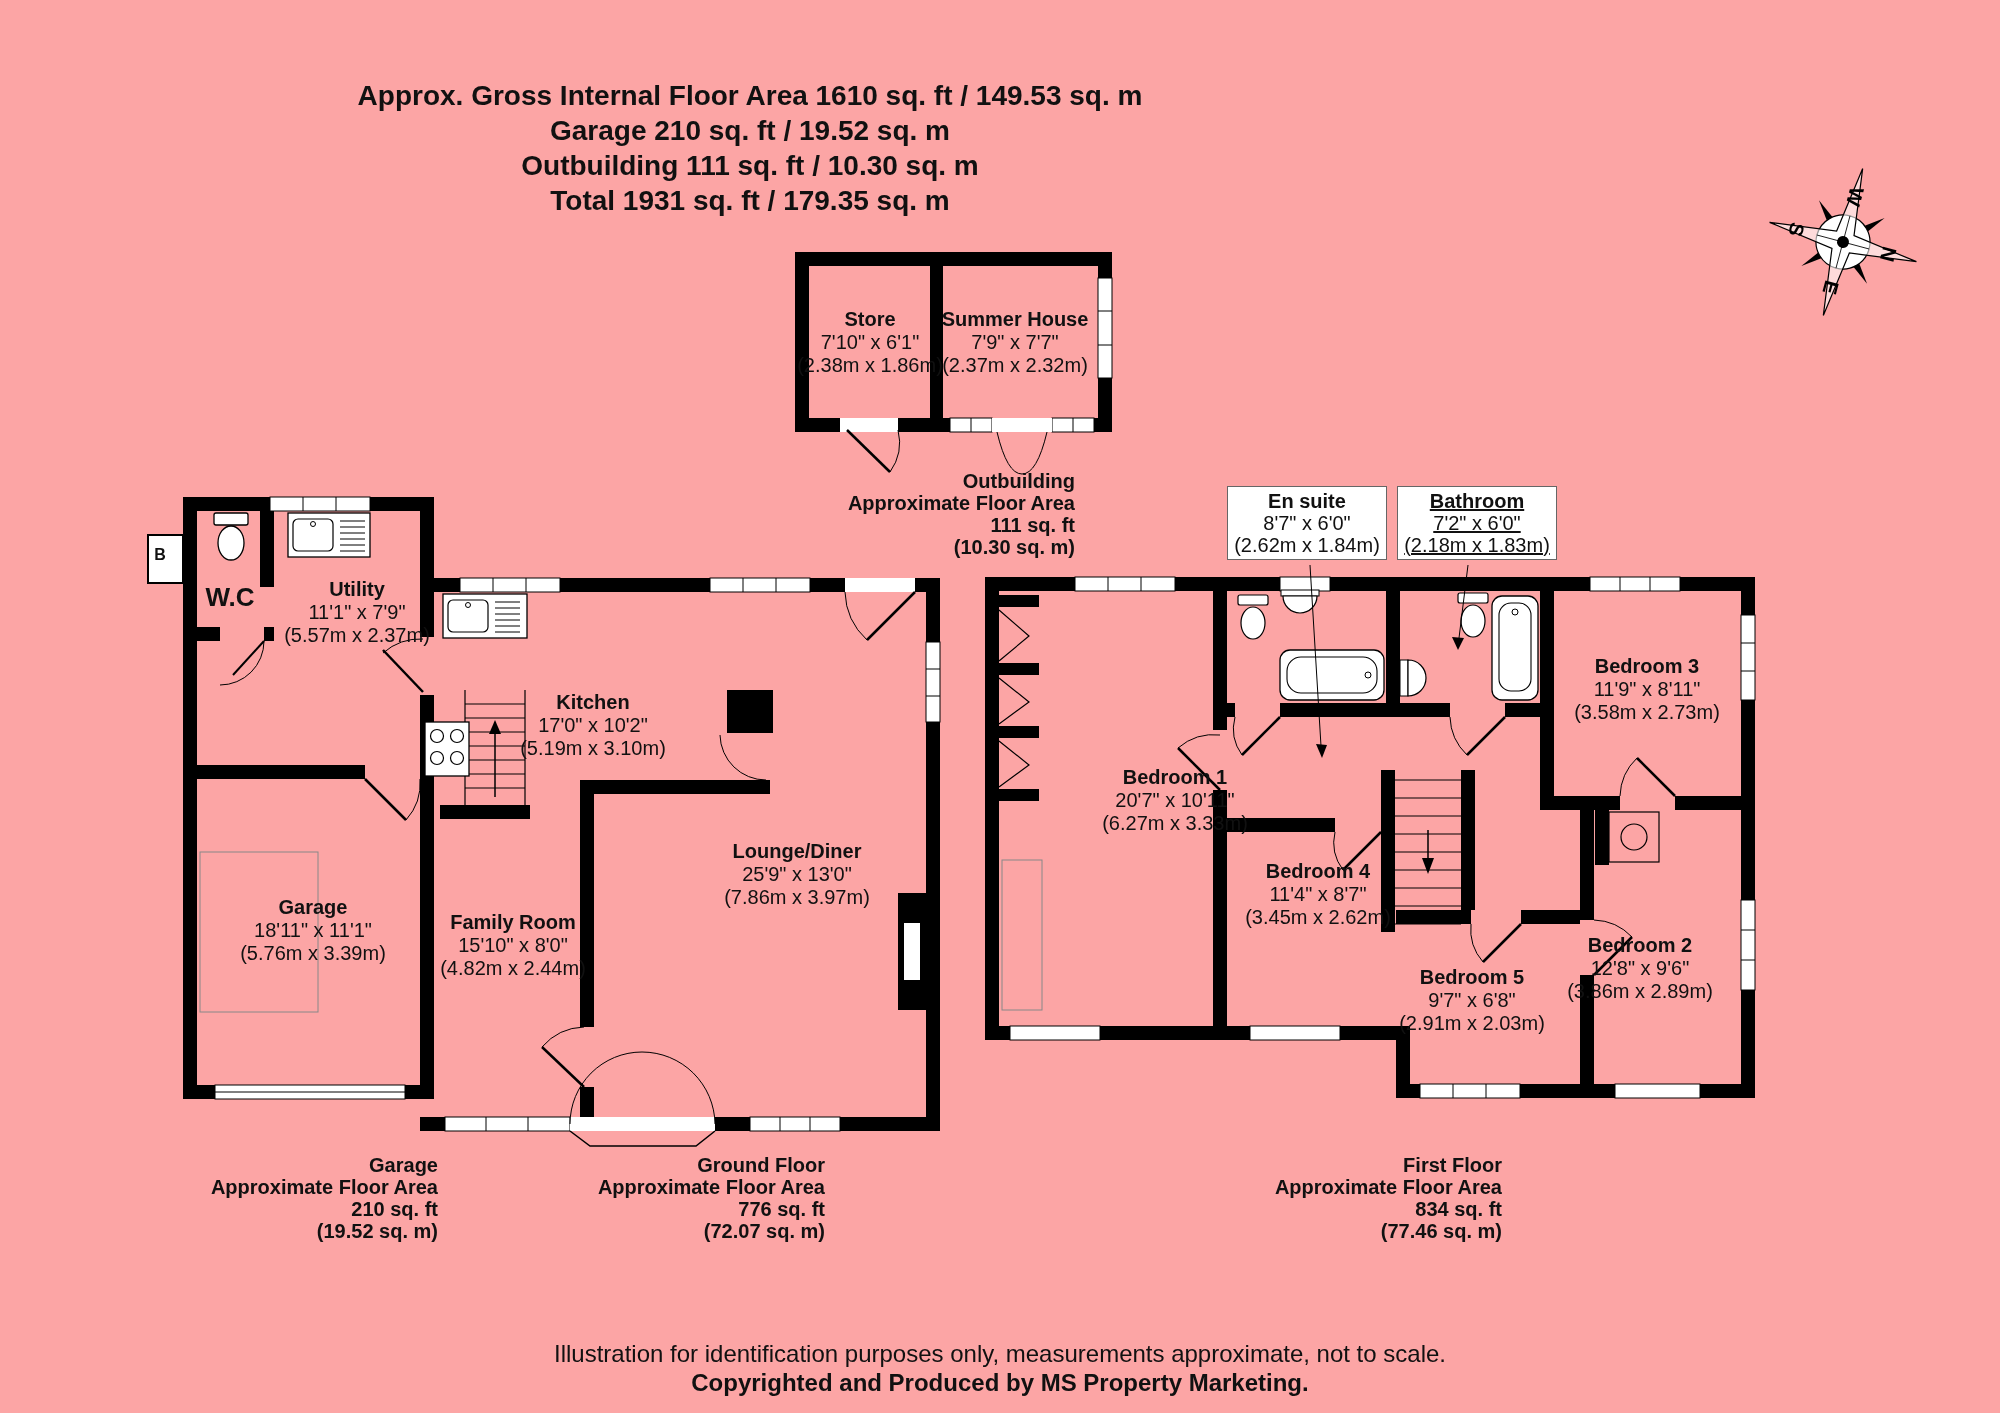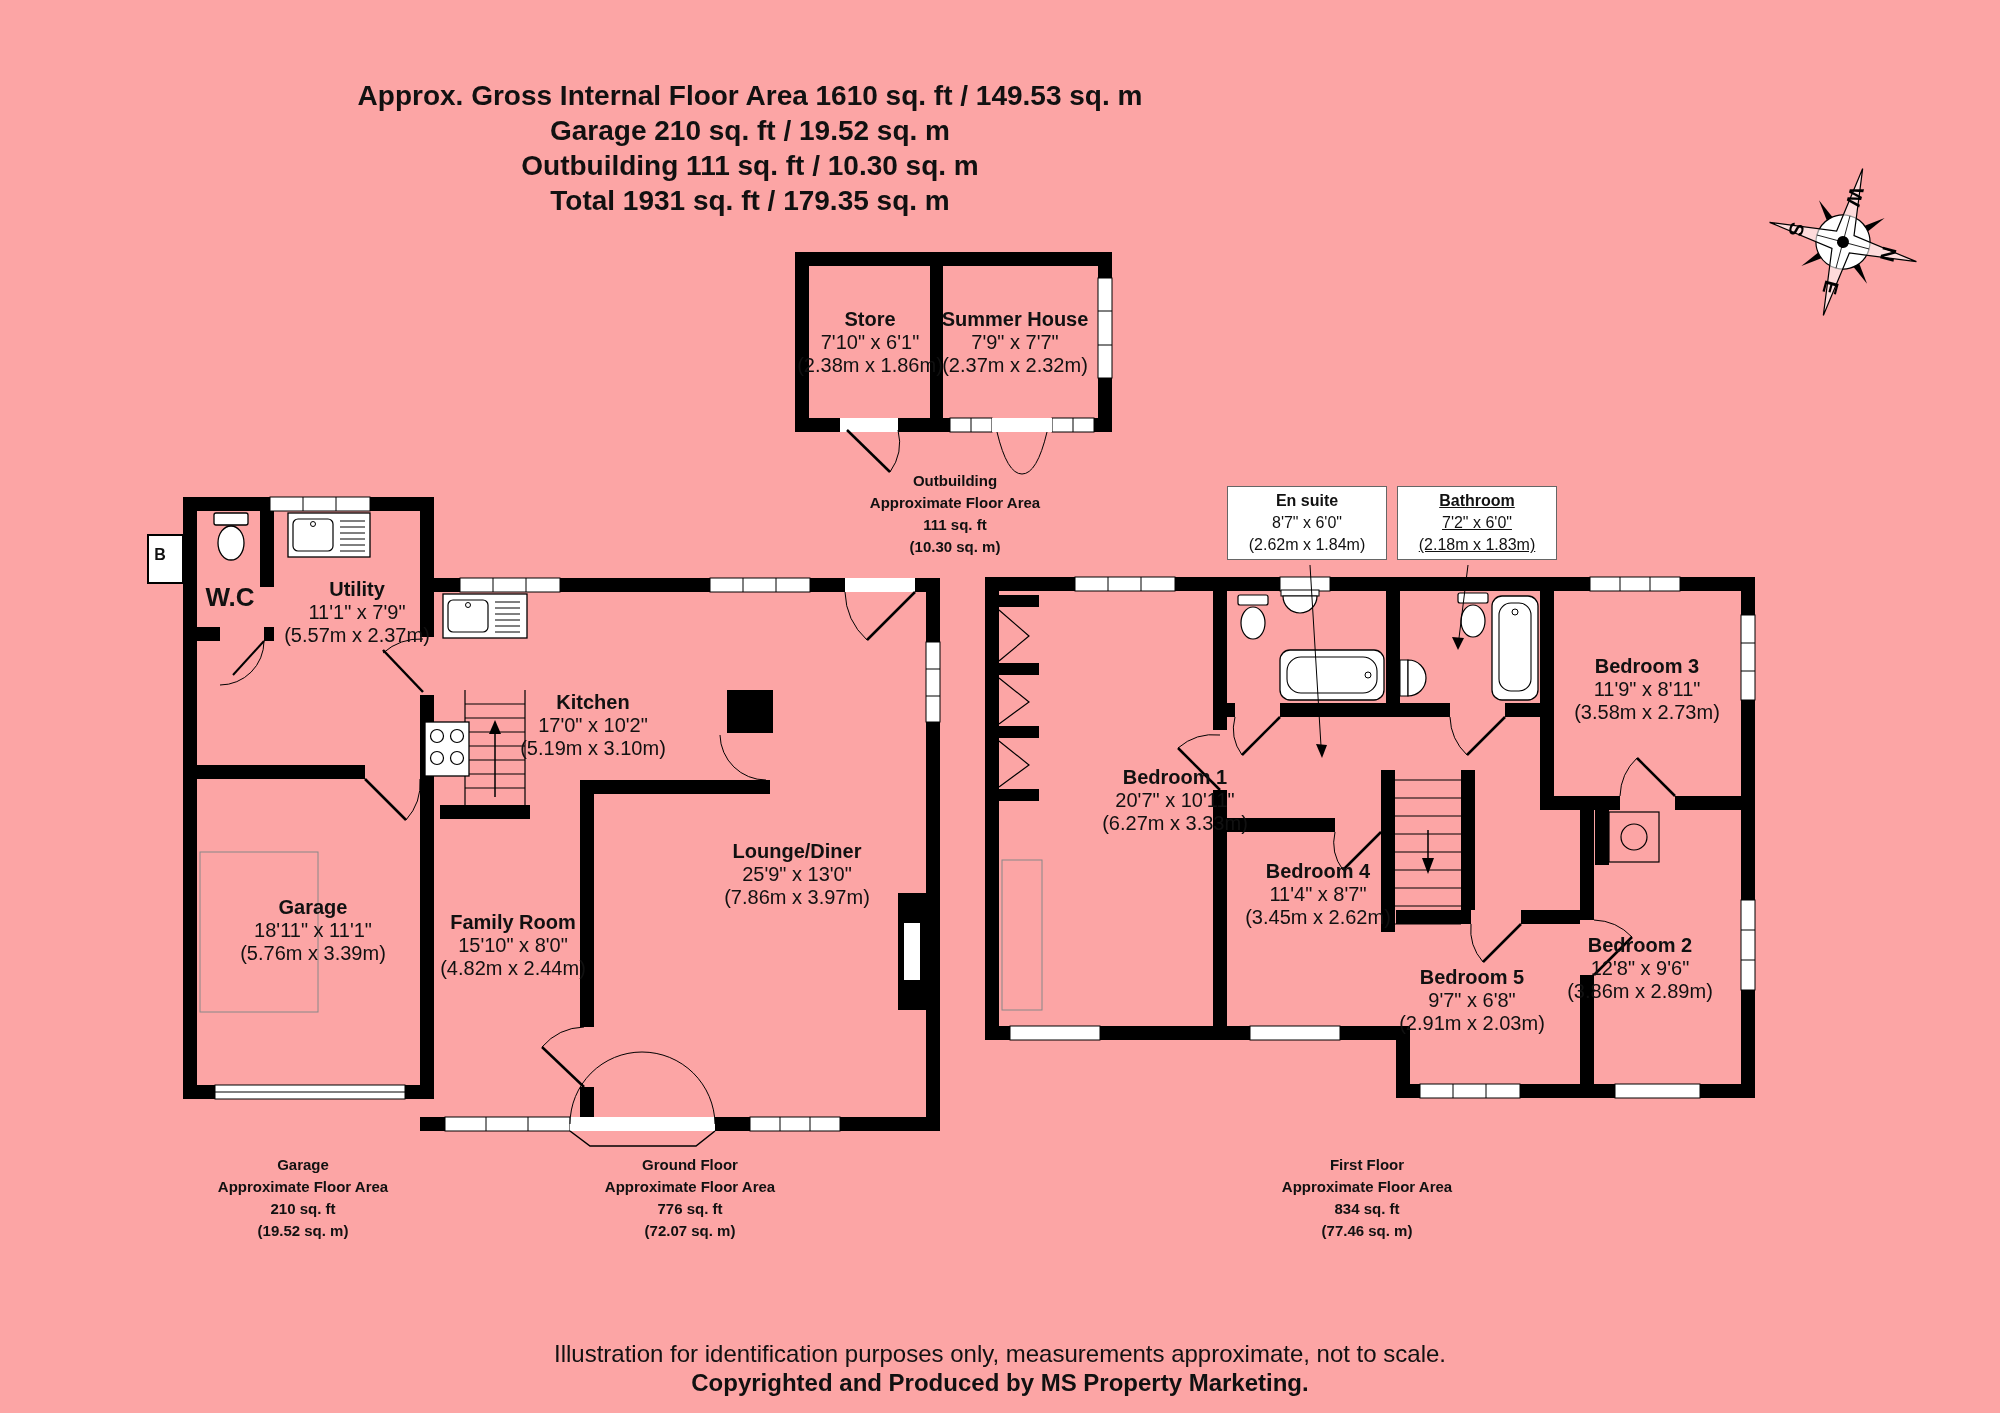--- a/index.html
+++ b/index.html
@@ -3,23 +3,23 @@
 <meta charset="utf-8">
 <style>
   html,body{margin:0;padding:0;background:#fff;}
   #page{position:relative;width:2000px;height:1413px;background:#fca5a5;overflow:hidden;
         font-family:"Liberation Sans",sans-serif;color:#111;}
   .abs{position:absolute;}
   .hdr{font-weight:bold;font-size:28px;line-height:35px;text-align:center;}
   .room-label{position:absolute;text-align:center;font-size:20px;line-height:23px;z-index:5;}
   .room-name{font-weight:bold;}
   .dims{font-weight:normal;}
-  .area-label{position:absolute;text-align:center;font-weight:bold;font-size:15px;line-height:22px;z-index:5;}
+  .area-label{position:absolute;text-align:right;font-weight:bold;font-size:20px;line-height:22px;z-index:5;}
   .callout{position:absolute;border:1px solid #666;background:#fff;text-align:center;
-           font-size:16px;line-height:22px;padding:3px 4px;z-index:6;width:150px;}
+           font-size:20px;line-height:22px;padding:3px 4px;z-index:6;width:150px;}
   .footer1{position:absolute;left:0;top:1340px;width:2000px;text-align:center;font-size:24px;}
   .footer2{position:absolute;left:0;top:1369px;width:2000px;text-align:center;font-size:24px;font-weight:bold;}
   svg{position:absolute;}
   .wc-lbl{position:absolute;font-weight:bold;font-size:26px;text-align:center;z-index:5;}
 </style>
 </head>
 <body>
 
 <div id="page">
 

